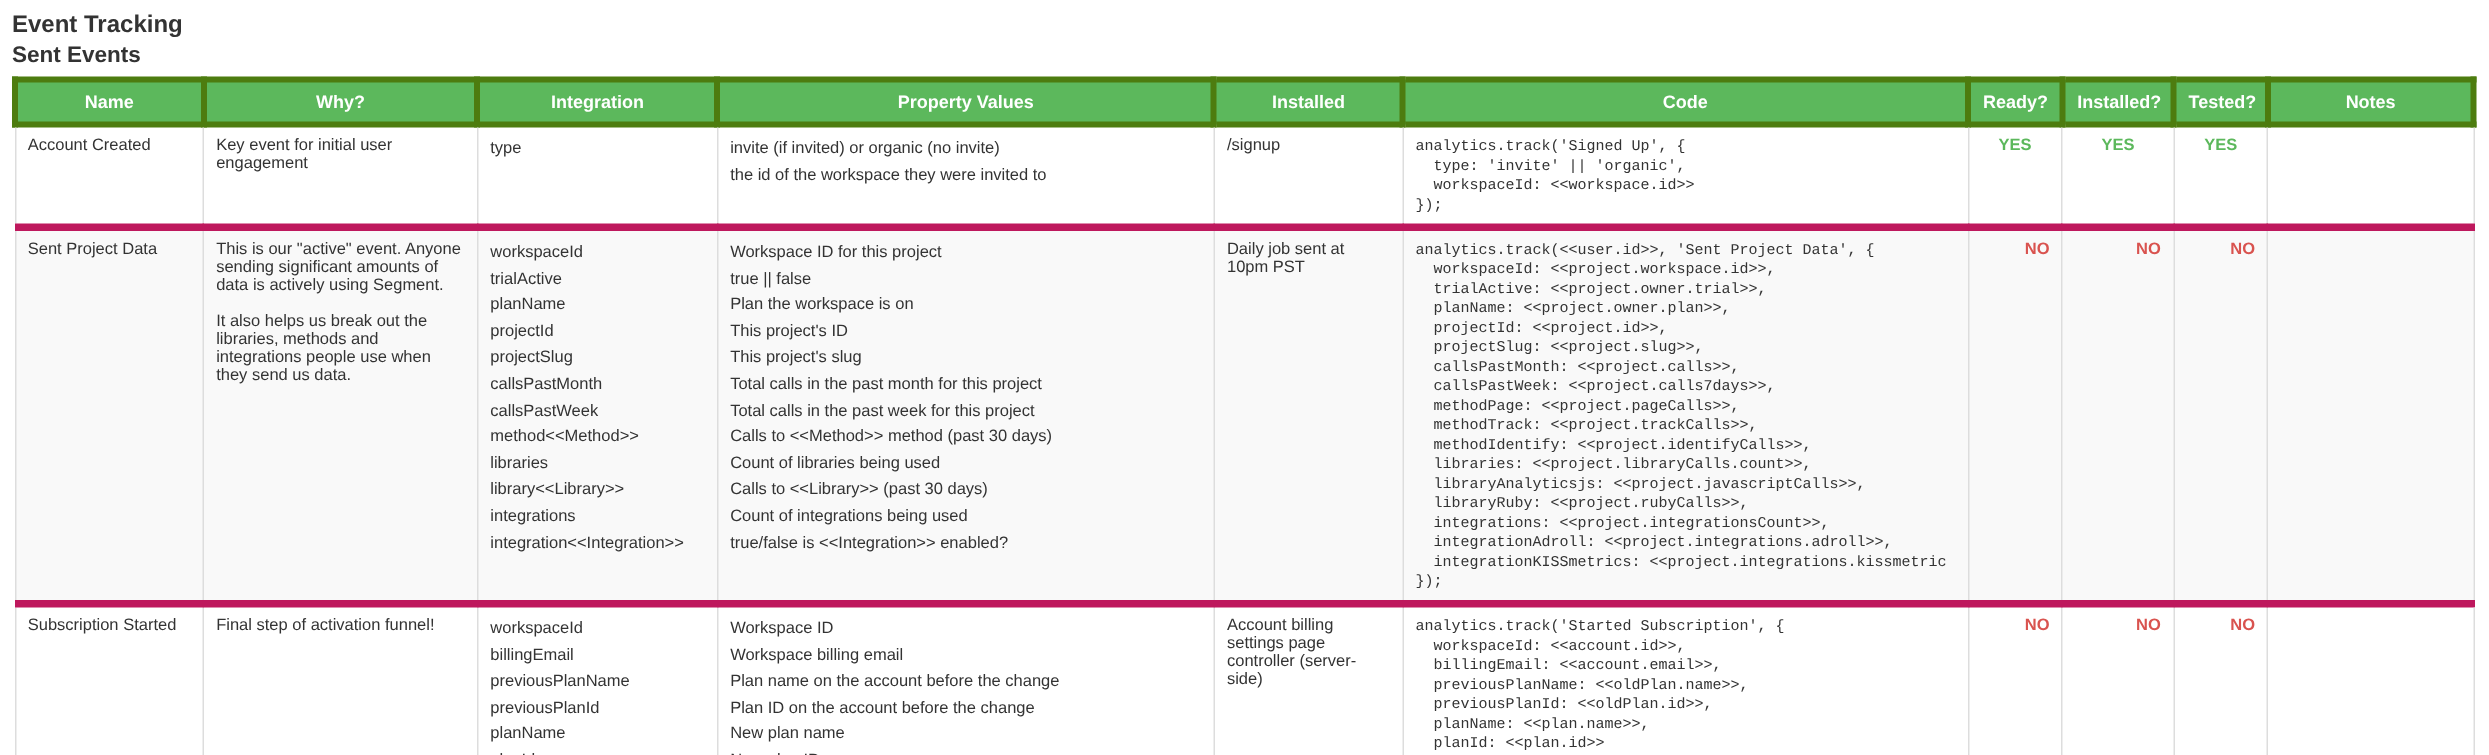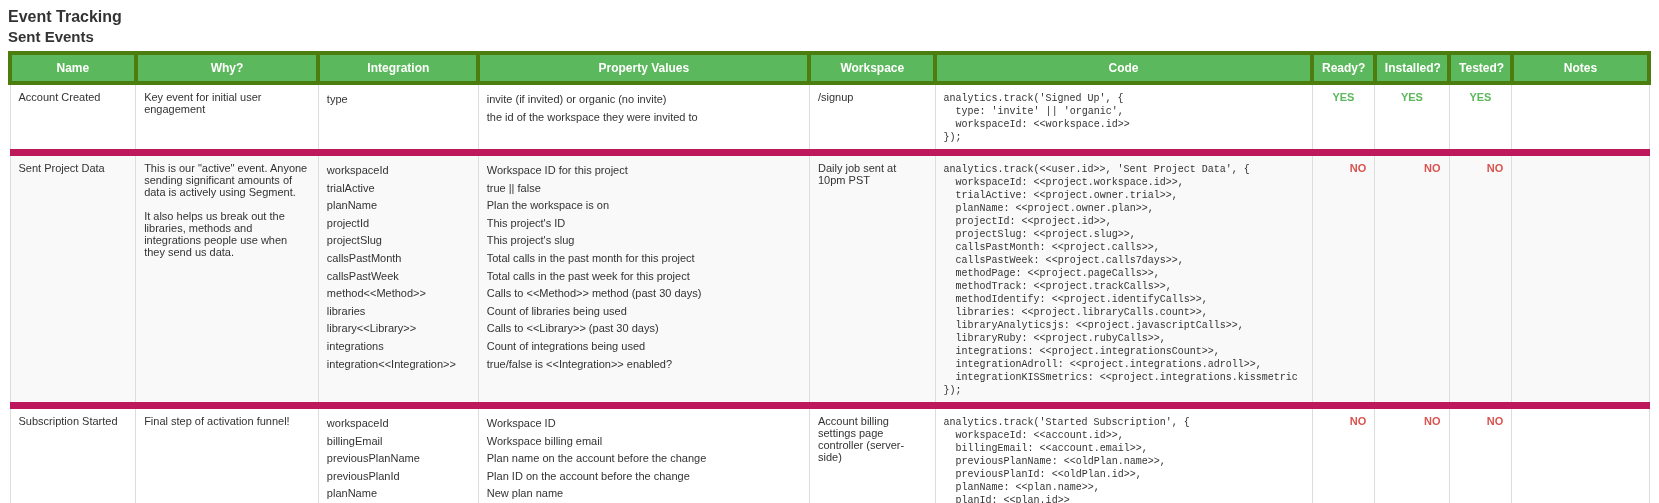--- a/index.html
+++ b/index.html
@@ -30,21 +30,21 @@
       color: #fff;
     }
     thead th {
       padding: 6px 8px;
       text-align: center;
       font-weight: bold;
       font-size: 12px;
       border: 4px solid #4d7c0f;
     }
     tbody tr {
-      border-bottom: 7px solid #be185d;
+      border-bottom: 5px solid #be185d;
     }
     tbody tr:nth-child(even) {
       background-color: #f9f9f9;
     }
     tbody td {
       padding: 6px 8px;
       vertical-align: top;
       border: 1px solid #ddd;
       font-size: 11px;
     }
@@ -88,21 +88,21 @@
 <h1>Event Tracking</h1>
 <h2>Sent Events</h2>
 
 <table>
   <thead>
     <tr>
       <th class="col-name">Name</th>
       <th class="col-why">Why?</th>
       <th class="col-props">Integration</th>
       <th class="col-propvals">Property Values</th>
-      <th class="col-location">Workspace</th>
+      <th class="col-location">Installed</th>
       <th class="col-code">Code</th>
       <th class="col-ready">Ready?</th>
       <th class="col-installed">Installed?</th>
       <th class="col-tested">Tested?</th>
       <th class="col-notes">Notes</th>
     </tr>
   </thead>
   <tbody id="table-body">
   <tr>
         <td>Account Created</td>

